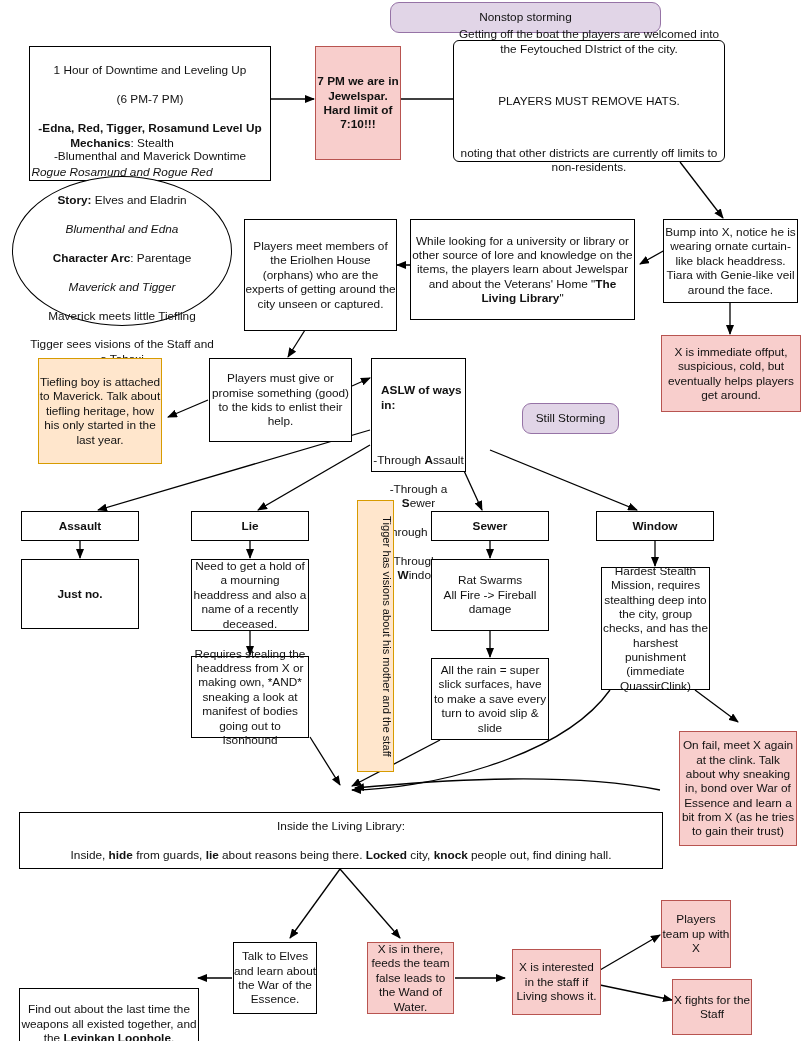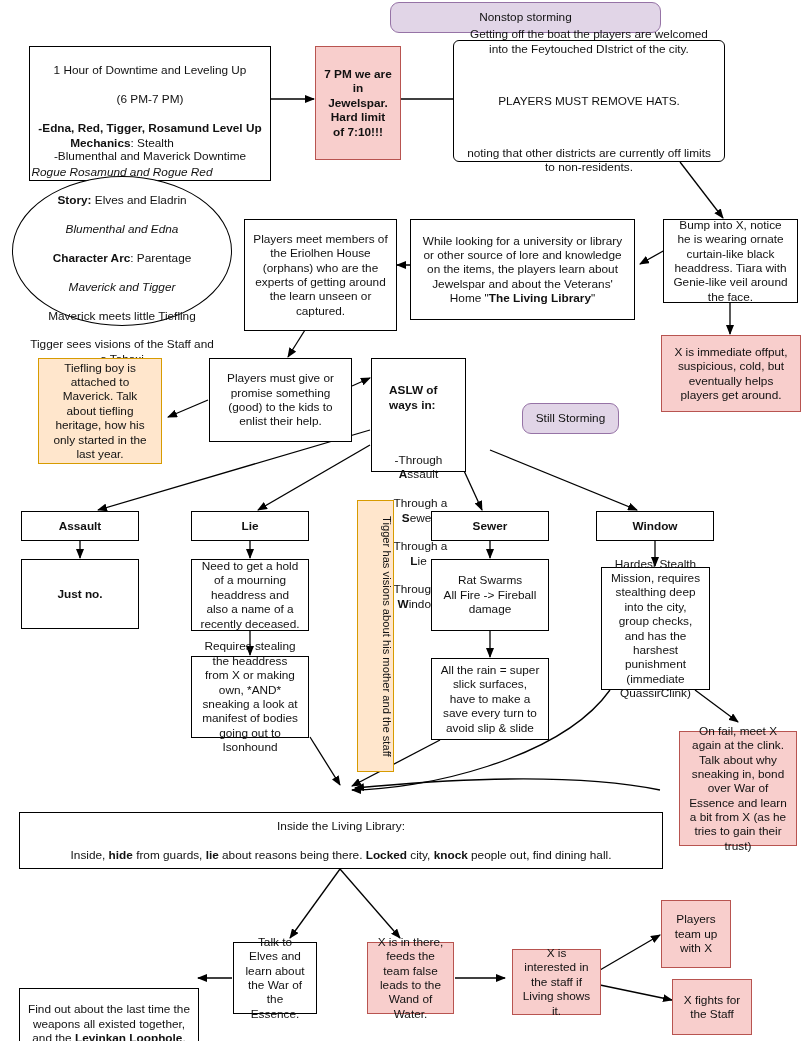--- a/index.html
+++ b/index.html
@@ -1,20 +1,20 @@
 <!DOCTYPE html>
 <html><head>
 <meta charset="utf-8">
 <title>Session Flowchart</title>
 <style>
   html,body{margin:0;padding:0;background:#ffffff;}
   body{font-family:"Liberation Sans","DejaVu Sans",sans-serif;}
   #canvas{position:relative;width:801px;height:1041px;overflow:hidden;background:#fff;}
   .node{position:absolute;box-sizing:border-box;display:flex;align-items:center;justify-content:center;text-align:center;line-height:1.22;color:#111;}
-  .node .txt{width:100%;padding:0 8px;white-space:pre-line;}
+  .node .txt{width:100%;padding:0 0;white-space:pre-line;}
   .box{border:1.3px solid #000;background:#ffffff;}
   .pink{border:1.3px solid #b85450;background:#f8cecc;}
   .orange{border:1.3px solid #d79b00;background:#ffe6cc;}
   .purple{border:1.3px solid #9673a6;background:#e1d5e7;border-radius:9px;}
   .ellipse{border:1.3px solid #000;background:#ffffff;border-radius:50%;}
   .rot{writing-mode:vertical-rl;text-orientation:mixed;}
   .rot .txt{white-space:nowrap;padding:4px 0;}
   b{font-weight:bold;}
   i{font-style:italic;}
   svg.edges{position:absolute;left:0;top:0;width:801px;height:1041px;pointer-events:none;}
@@ -129,21 +129,21 @@
 
   <div class="node pink fs12" style="left:661px;top:335px;width:140px;height:77px;">
     <span class="txt">X is immediate offput, suspicious, cold, but eventually helps players get around.</span>
   </div>
 
   <div class="node box fs12" style="left:410px;top:219px;width:225px;height:101px;">
     <span class="txt"><span>While looking for a university or library or other source of lore and knowledge on the items, the players learn about Jewelspar and about the Veterans' Home "</span><b>The Living Library</b><span>"</span></span>
   </div>
 
   <div class="node box fs12" style="left:244px;top:219px;width:153px;height:112px;">
-    <span class="txt">Players meet members of the Eriolhen House (orphans) who are the experts of getting around the learn unseen or captured.</span>
+    <span class="txt">Players meet members of the Eriolhen House (orphans) who are the experts of getting around the city unseen or captured.</span>
   </div>
 
   <div class="node ellipse fs12" style="left:12px;top:176px;width:220px;height:150px;">
     <div class="txt" style="padding:0 14px">
       <div><b>Mechanics</b><span>: Stealth</span></div>
       <div><i>Rogue Rosamund and Rogue Red</i></div>
       <div><b>Story:</b><span> Elves and Eladrin</span></div>
       <div><i>Blumenthal and Edna</i></div>
       <div><b>Character Arc</b><span>: Parentage</span></div>
       <div><i>Maverick and Tigger</i></div>

